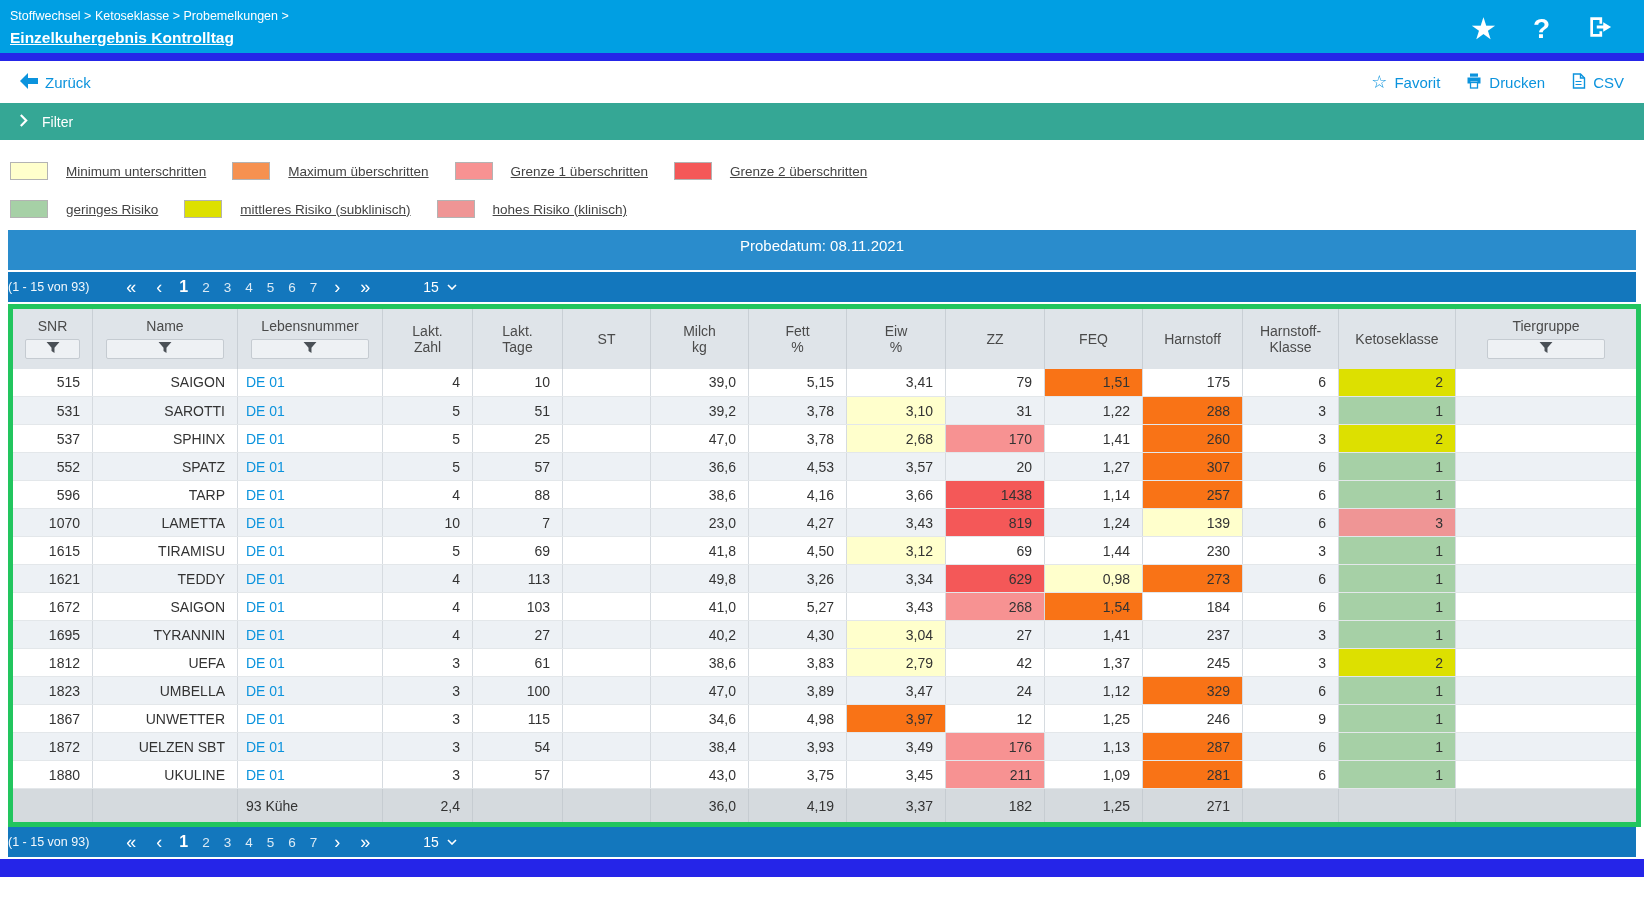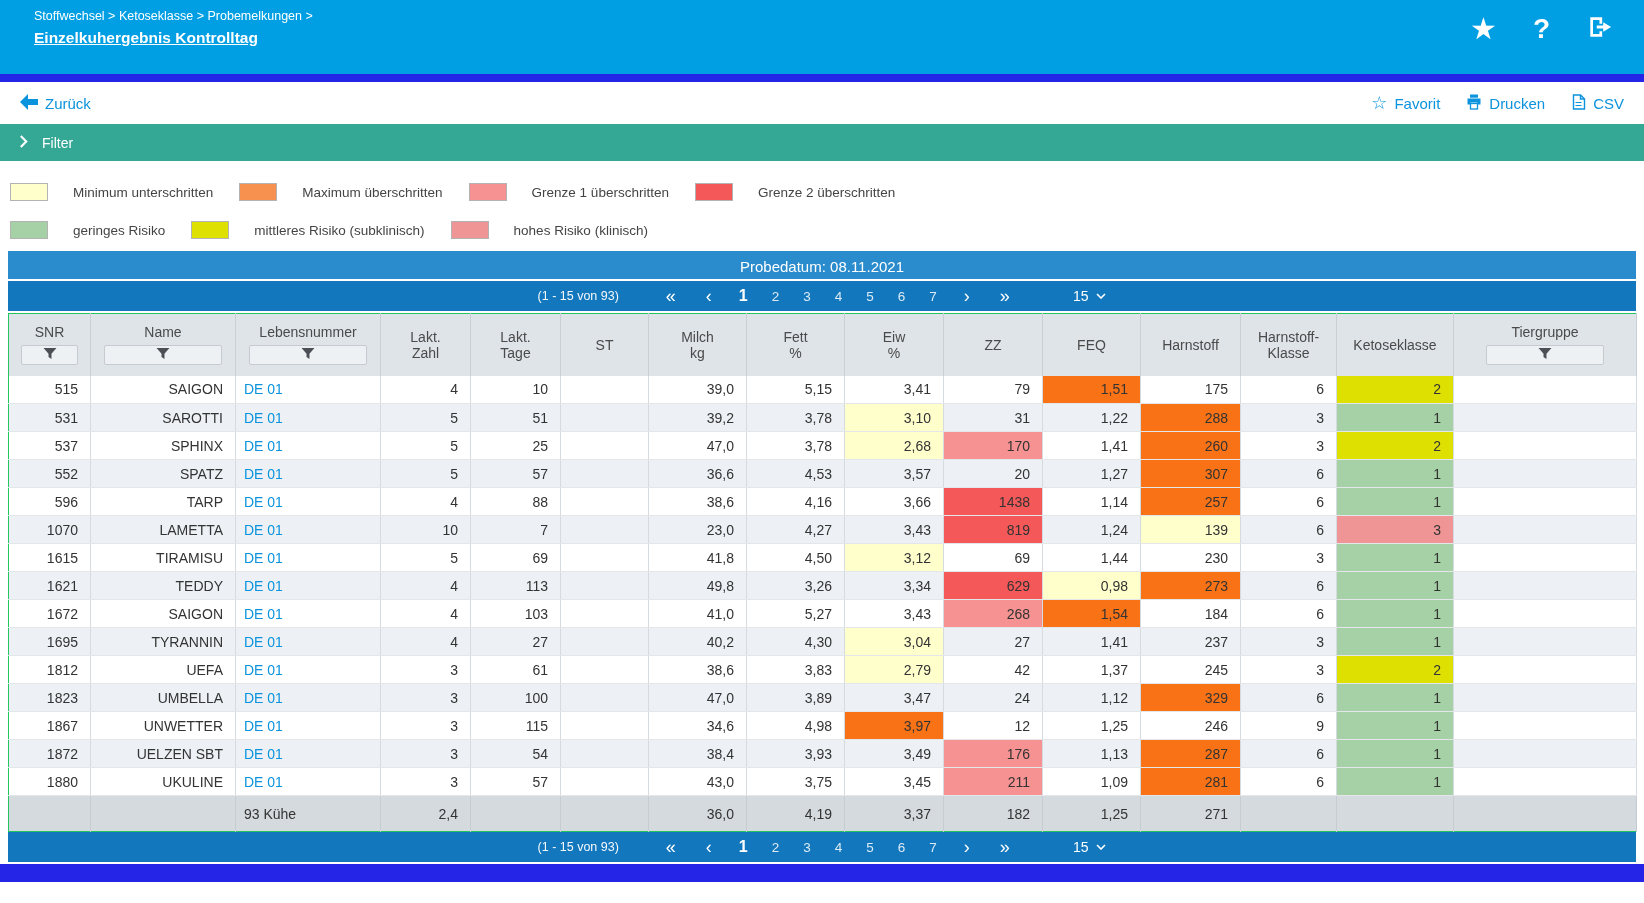--- a/index.html
+++ b/index.html
@@ -3,56 +3,56 @@
 <meta charset="utf-8">
 <style>
   * { box-sizing: border-box; }
   html,body { margin:0; padding:0; }
   body {
     width:1644px; min-height:903px; background:#ffffff; color:#333;
     font-family:"Liberation Sans", sans-serif;
   }
 
   
-  .app-header { position:relative; background:#009fe3; color:#fff; height:74px; padding:9px 34px 0; }
+  .app-header { position:relative; background:#009fe3; color:#fff; height:53px; padding:9px 10px 0; }
   .breadcrumb { font-size:12.5px; cursor:pointer; }
   .page-title { font-size:15.5px; font-weight:700; text-decoration:underline; margin-top:6px; cursor:pointer; }
   .header-icons { position:absolute; right:30px; top:13px; display:flex; align-items:center; gap:36px; }
   .hicon { line-height:1; cursor:pointer; color:#fff; }
   .hicon.star { font-size:30px; }
   .hicon.help { font-size:28px; font-weight:700; }
   .blue-strip { height:8px; background:#2525e8; }
 
   
   .toolbar { display:flex; justify-content:space-between; align-items:center; height:42px; padding:4px 20px; background:#fff; }
   .tlink { display:inline-flex; align-items:center; gap:7px; color:#0b93dd; font-size:15px; cursor:pointer; text-decoration:none; }
   .toolbar-right { display:flex; align-items:center; gap:26px; }
 
   
   .filter-bar { display:flex; align-items:center; gap:14px; background:#35a795; color:#fff; height:37px; padding:14px 19px; font-size:14px; cursor:pointer; }
 
   
   .legend { padding:22px 0 12px 10px; }
   .legend-row { display:flex; align-items:center; gap:26px; margin-bottom:20px; }
   .legend-row:last-child { margin-bottom:0; }
-  .legend-item { display:inline-flex; align-items:center; gap:25px; font-size:13.5px; color:#444; }
+  .legend-item { display:inline-flex; align-items:center; gap:18px; font-size:13.5px; color:#444;text-decoration:underline; }
   .legend-swatch { width:38px; height:18px; display:inline-block; border:1px solid #b3b3b3; }
 
   
   .table-wrap { margin:0 8px; }
-  .table-title { background:#2a8ccc; color:#fff; text-align:center; font-size:15px; height:28px; line-height:32px; margin-bottom:2px; }
-  .pager { display:flex; justify-content:center; align-items:center; background:#1377bd; color:#fff; height:30px; gap:16px; margin-bottom:2px; }
+  .table-title { background:#2a8ccc; color:#fff; text-align:center; font-size:15px; height:40px; line-height:32px; margin-bottom:2px; }
+  .pager { display:flex; align-items:center; background:#1377bd; color:#fff; height:30px; gap:6px; margin-bottom:2px; }
   .pg-range { font-size:12.5px; margin-right:24px; opacity:.95; }
   .pg-nav { font-size:18px; cursor:pointer; padding:0 7px; line-height:1; }
   .pg-num { font-size:13.5px; cursor:pointer; padding:0 4px; opacity:.85; }
   .pg-num.current { font-size:16px; font-weight:700; opacity:1; }
   .pg-size { margin-left:40px; font-size:14px; display:inline-flex; align-items:center; gap:8px; cursor:pointer; }
   .pg-caret { display:inline-flex; }
 
-  table { border-collapse:collapse; table-layout:fixed; width:1628px; font-size:14px; border:1px solid #22c55e; }
+  table { border-collapse:collapse; table-layout:fixed; width:1628px; font-size:14px; border:5px solid #22c55e; }
   th { background:#dfe4e9; color:#4a4a4a; font-weight:400; height:62px; padding:0; border-right:1px solid #c9cfd5; cursor:pointer; }
   .th-inner { display:flex; flex-direction:column; justify-content:center; align-items:center; height:100%; gap:5px; }
   .th-line { line-height:16px; text-align:center; }
   .filter-box { width:calc(100% - 24px); max-width:118px; height:20px; background:#eef1f4; border:1px solid #c5cbd1; border-radius:2px;
                 display:flex; align-items:center; justify-content:center; cursor:pointer; }
   td { height:28px; padding:0 12px 0 6px; border-right:1px solid #d6dbe0; border-bottom:1px solid #e3e7ea; white-space:nowrap; overflow:hidden; }
   tr.row:nth-child(even) { background:#edf1f5; }
   .align-right { text-align:right; }
   .align-left { text-align:left; padding-left:8px; }
   .cell-link { color:#0b93dd; cursor:pointer; }

